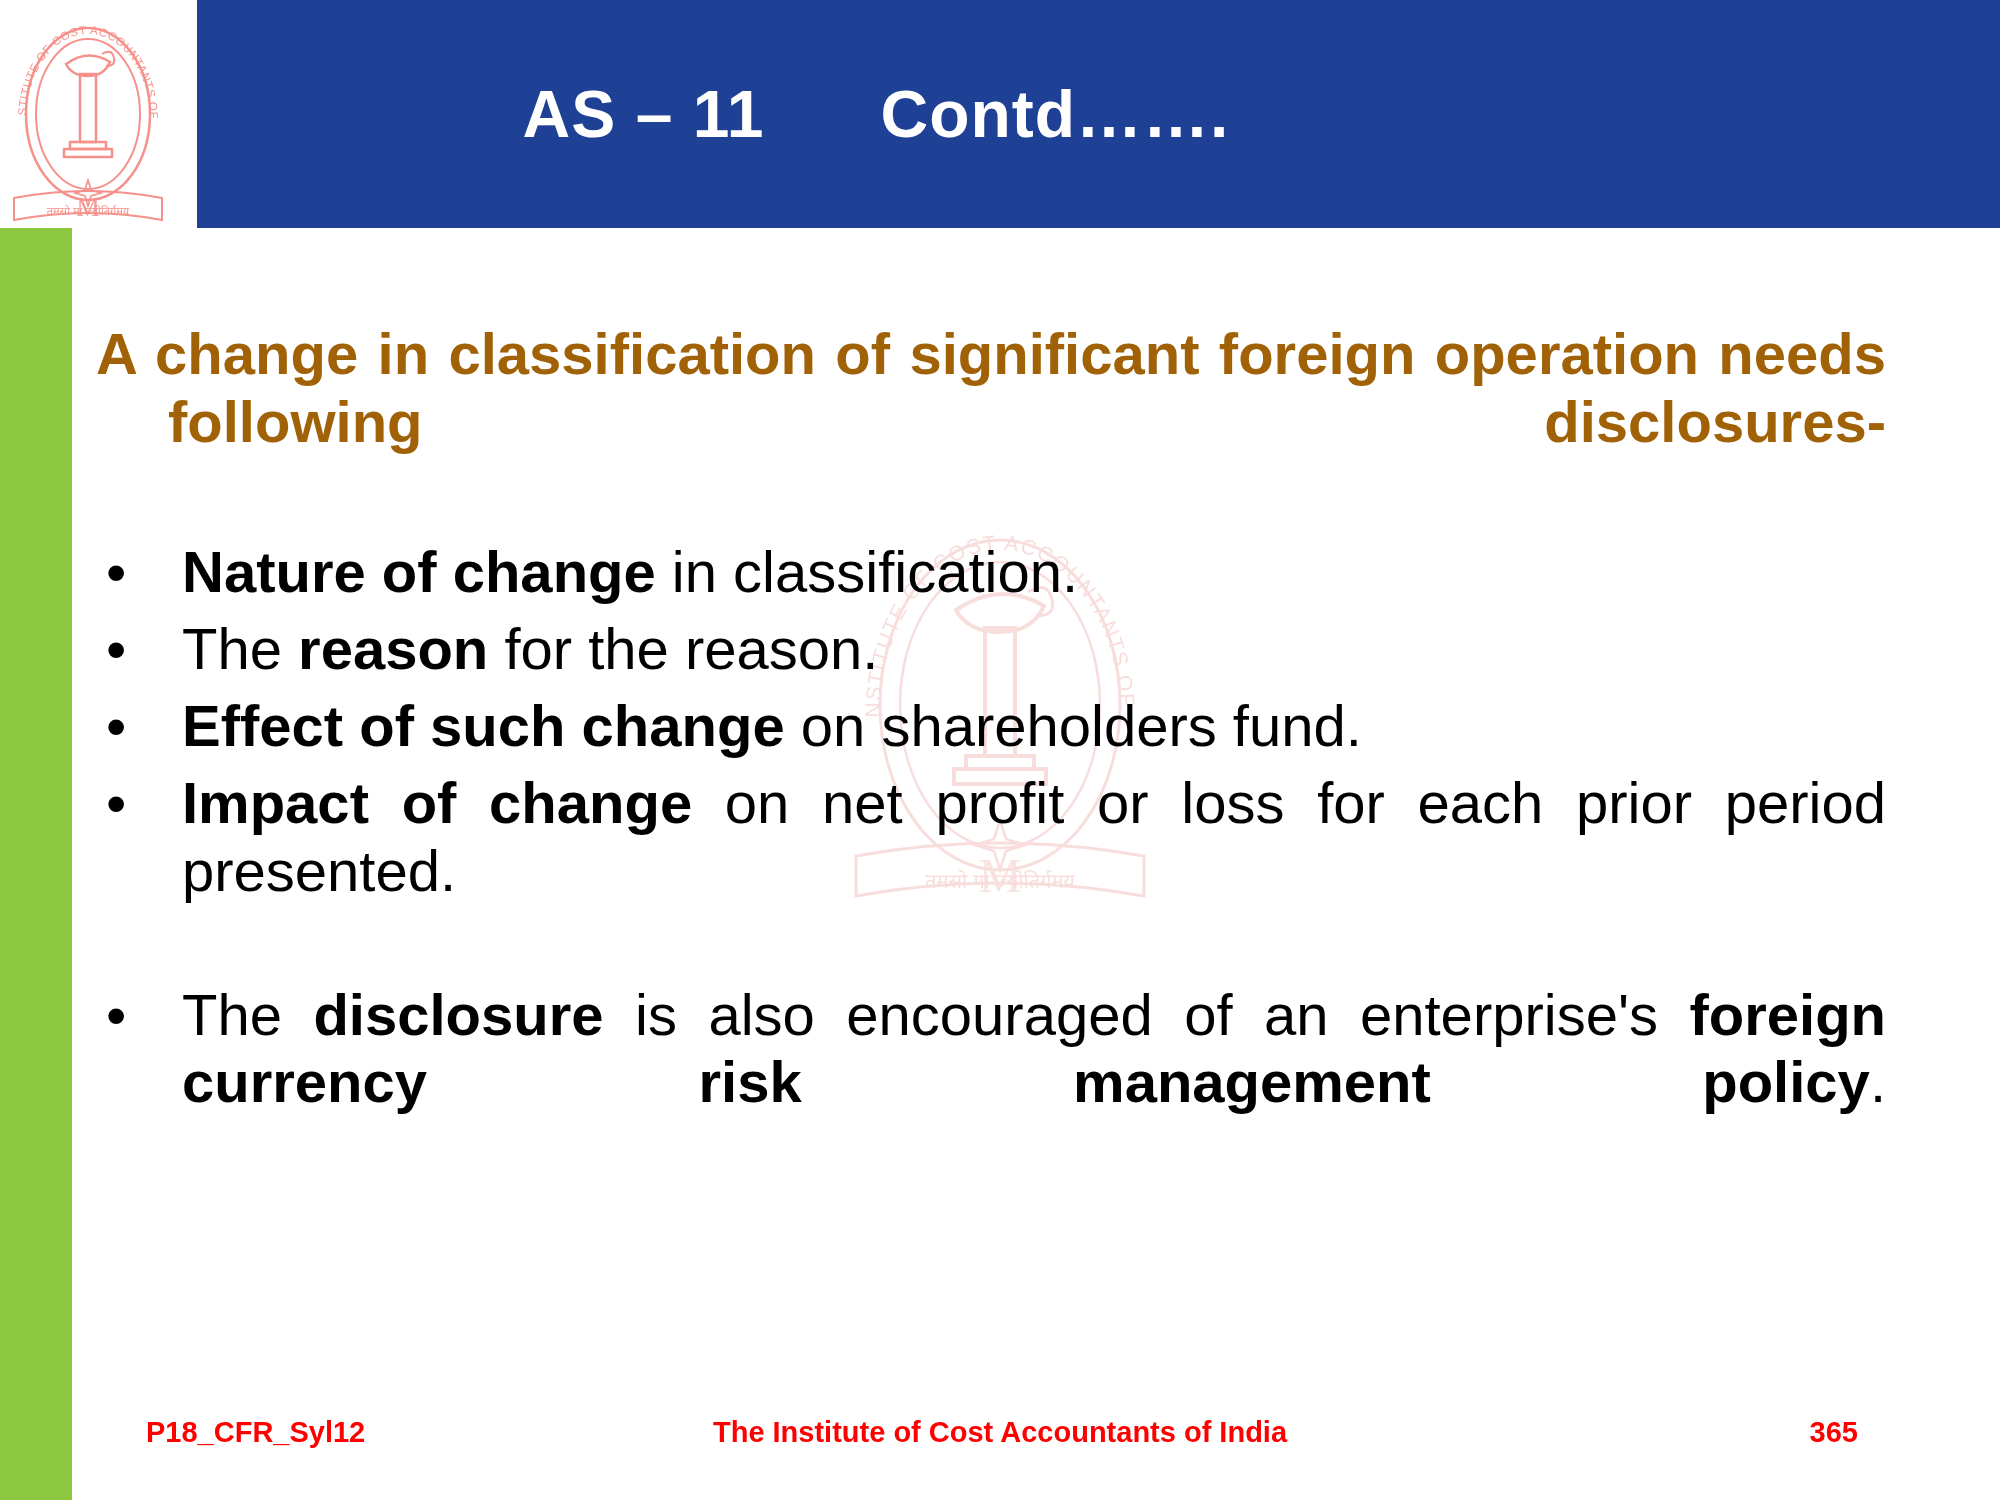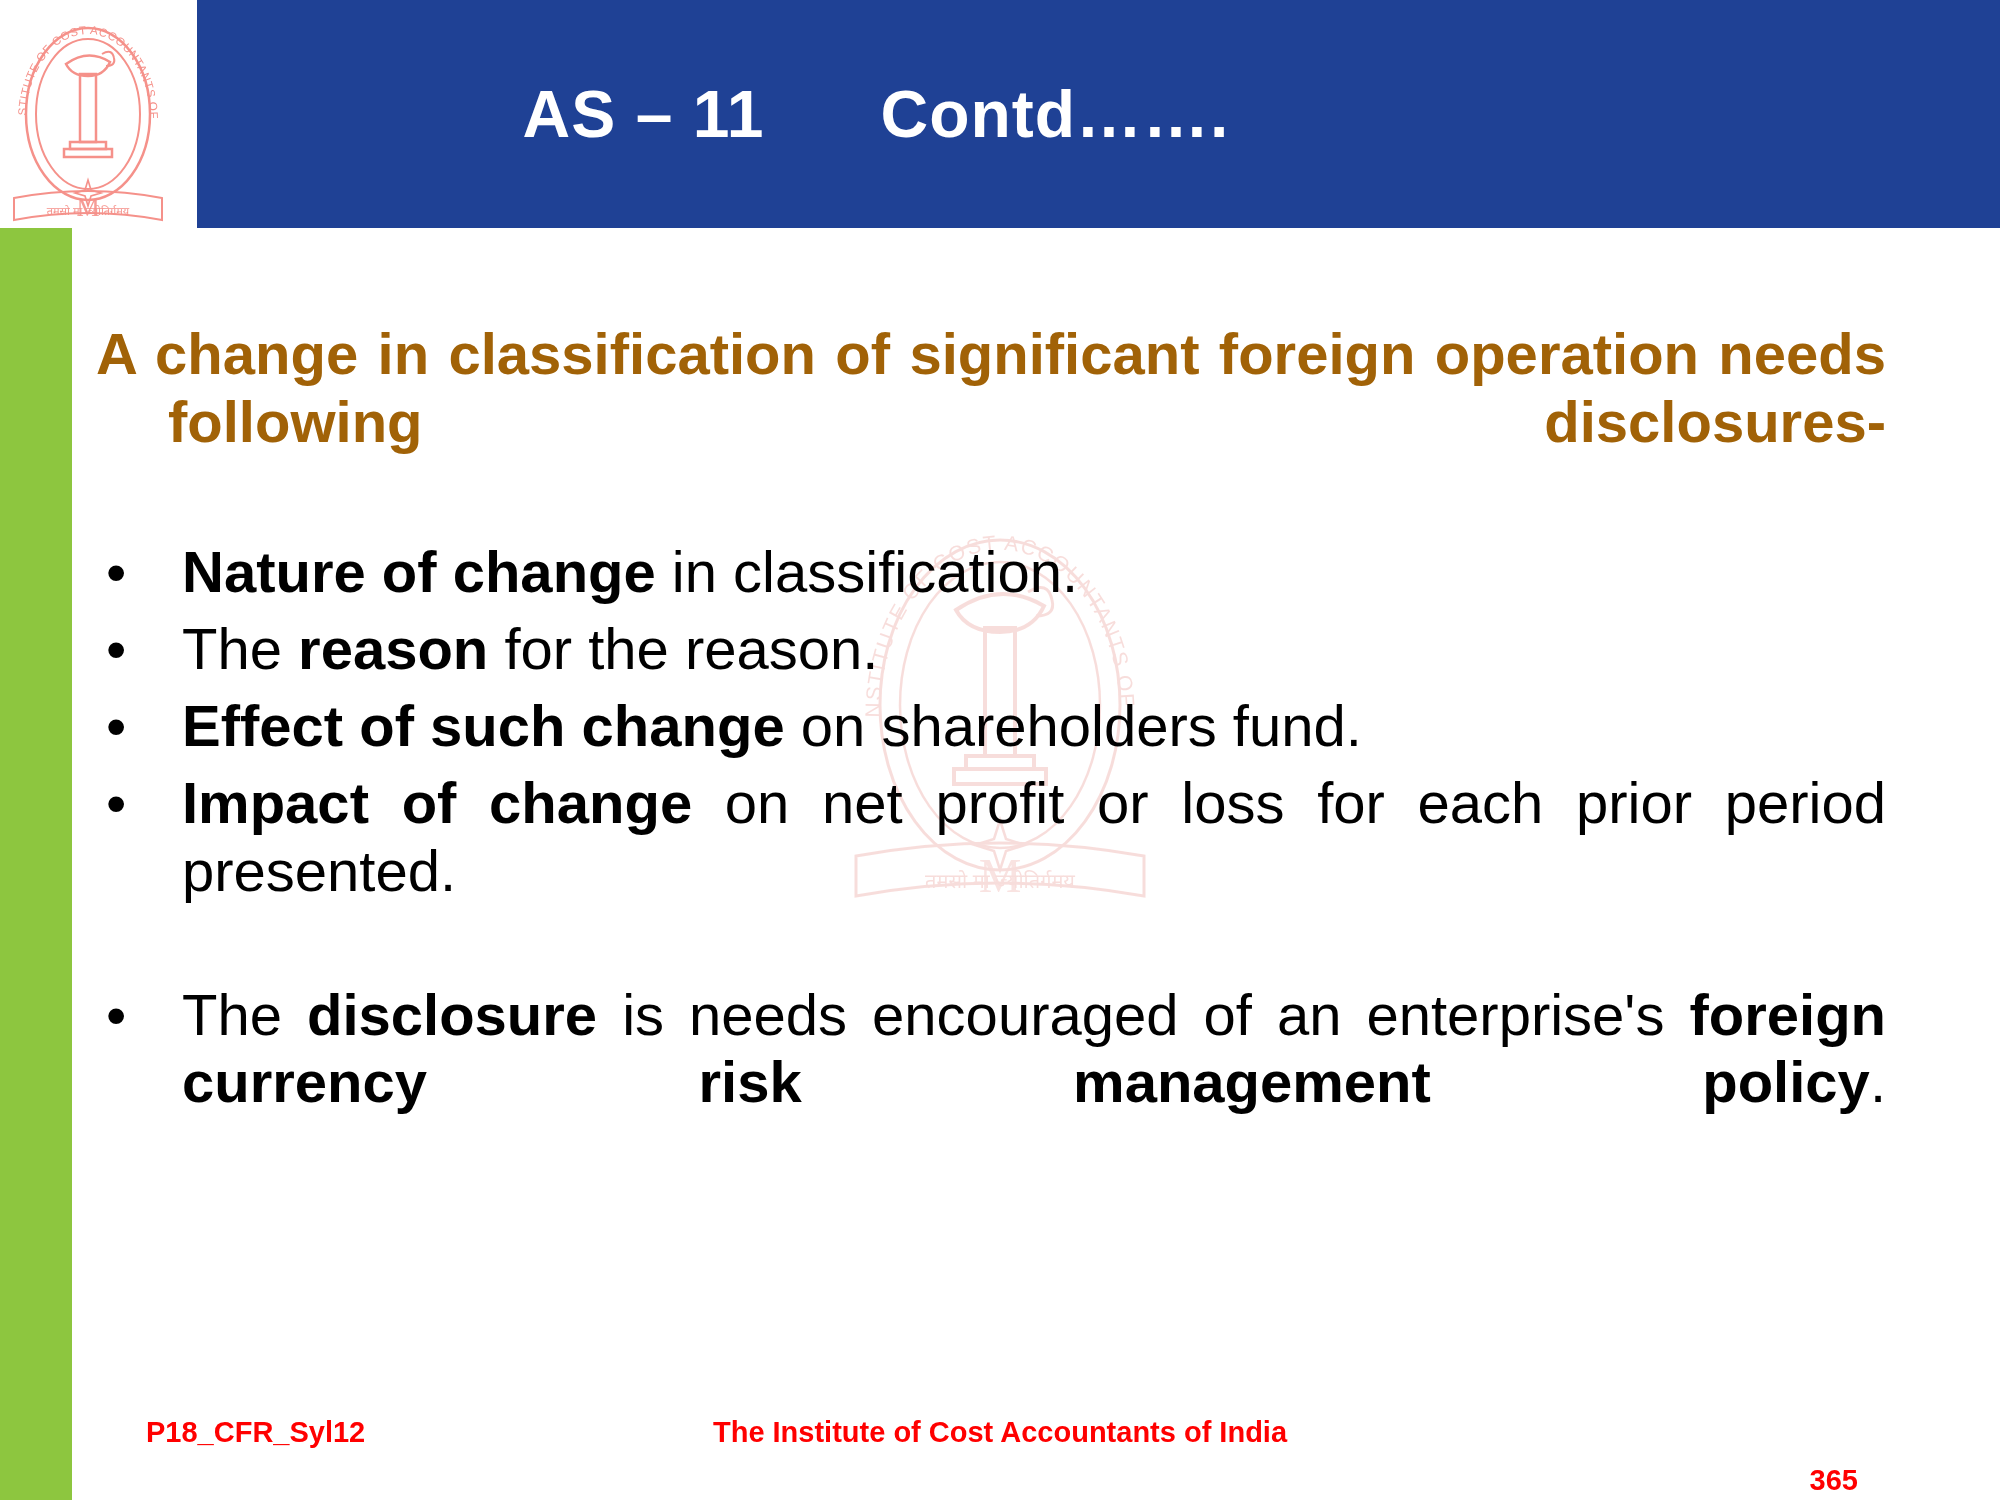--- a/index.html
+++ b/index.html
@@ -174,21 +174,20 @@
     top: 0;
     width: 2000px;
     text-align: center;
     white-space: nowrap;
   }
   .footer-right {
     position: absolute;
     right: 142px;
     top: 0;
     white-space: nowrap;
-    margin-top: 48px;
   }
 </style>
 </head>
 <body>
 
 <div class="slide">
 
   <div class="header-band">
     <div class="header-title">AS – 11      Contd…….</div>
   </div>
@@ -259,21 +258,21 @@
 
       <li class="bullet-item nojustify">
         <span class="bullet-dot">•</span><b>Effect of such change</b><span> on shareholders fund.</span>
       </li>
 
       <li class="bullet-item">
         <span class="bullet-dot">•</span><b>Impact of change</b><span> on net profit or loss for each prior period presented.</span>
       </li>
 
       <li class="bullet-item">
-        <span class="bullet-dot">•</span><span>The </span><b>disclosure</b><span> is needs encouraged of an enterprise's </span><b>foreign currency risk management policy</b><span>.</span>
+        <span class="bullet-dot">•</span><span>The </span><b>disclosure</b><span> is also encouraged of an enterprise's </span><b>foreign currency risk management policy</b><span>.</span>
       </li>
 
     </ul>
   </div>
 
   <div class="footer">
     <span class="footer-left">P18_CFR_Syl12</span>
     <span class="footer-center">The Institute of Cost Accountants of India</span>
     <span class="footer-right">365</span>
   </div>

